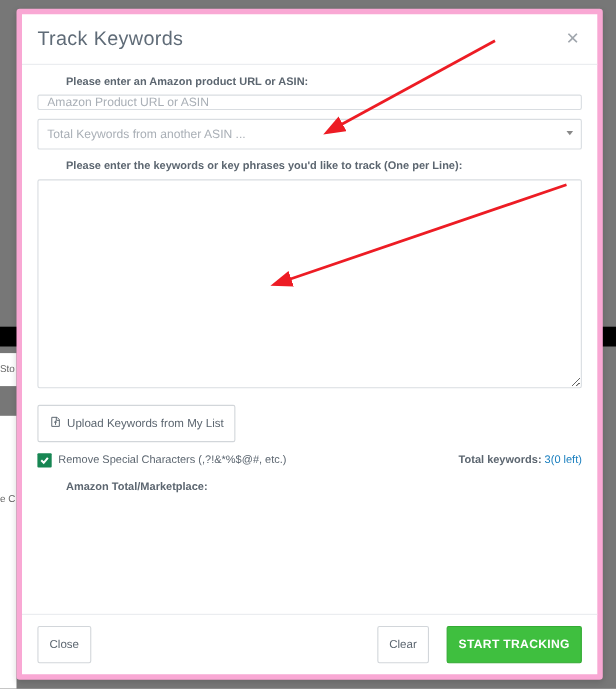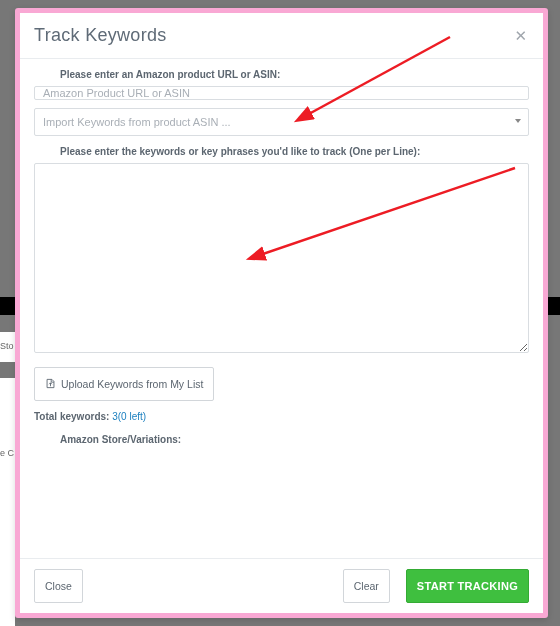--- a/index.html
+++ b/index.html
@@ -1,19 +1,19 @@
 <!DOCTYPE html>
 <html><head>
 <meta charset="utf-8">
 <style>
   * { box-sizing: border-box; }
   html, body { margin:0; padding:0; width:560px; height:626px; font-family: -apple-system, BlinkMacSystemFont, "Segoe UI", Helvetica, Arial, sans-serif; background:#777; position:relative; }
   .bg-strip { position:absolute; left:0; right:0; height:18px; background:#000; top:297px; }
   .bg-label { position:absolute; left:0; color:#666; font-size:9px; background:#fff; }
-  .bg-l1 { top:332px; width:15px; height:30px; padding-top:9px; padding-left:0; }
+  .bg-l1 { top:321px; width:15px; height:30px; padding-top:9px; padding-left:0; }
   .bg-l2 { top:378px; width:15px; height:280px; padding-top:70px; padding-left:0; }
   .modal { position:absolute; left:15px; top:8px; right:12px; bottom:8px; background:#fff; border:5px solid #f9a8d4; border-radius:3px; display:flex; flex-direction:column; box-shadow:0 2px 6px rgba(0,0,0,0.15); }
   .modal-header { padding:12px 14px 12px 14px; border-bottom:1px solid #e9ecef; display:flex; align-items:center; justify-content:space-between; }
   .modal-title { font-size:18px; color:#5f6b77; font-weight:500; letter-spacing:0.3px; }
   .close-x { color:#a0a6ad; font-size:15px; line-height:1; cursor:pointer; padding:0 2px;}
   .modal-body { padding:10px 14px 6px 14px; flex:1; font-size:10px; color:#6a737d; }
   .section-label { font-size:10px; color:#5c6670; font-weight:600; margin-bottom:6px; display:block;padding-left:26px; }
   .input, .select, .textarea { width:100%; border:1px solid #d9dde1; border-radius:2px; background:#fff; font-family:inherit; color:#444; }
   .input { height:14px; padding:4px 8px; font-size:11px; }
   .input::placeholder, .select-placeholder { color:#a9afb6; font-size:11px; }
@@ -53,50 +53,58 @@
     <div class="close-x">✕</div>
   </div>
 
   <div class="modal-body">
 
     <span class="section-label">Please enter an Amazon product URL or ASIN:</span>
     <input class="input" type="text" placeholder="Amazon Product URL or ASIN" style="">
 
     <div class="select-wrap">
       <div class="input select-btn">
-        <span class="select-placeholder">Import Keywords from product ASIN ...</span>
+        <span class="select-placeholder">Total Keywords from another ASIN ...</span>
       </div>
     </div>
 
     <div class="gap"></div>
 
     <span class="section-label">Please enter the keywords or key phrases you'd like to track (One per Line):</span>
     <textarea class="textarea" style=""></textarea>
 
     <div style="height:12px"></div>
 
     <button class="btn">
       <span class="picon">
         <svg viewBox="0 0 16 16">
             <path d="M3 2h7l3 3v9H3V2zm6 0v4h4M8 12V7m0 0L6 9m2-2l2 2" stroke="#5c6670" stroke-width="1.3" fill="none"></path>
           </svg>
       </span>
       <span>Upload Keywords from My List</span>
     </button>
 
     <div class="row-split">
+      <label class="check-row">
+        <span class="check-box">
+          <svg viewBox="0 0 12 12">
+              <polyline points="2,6 5,9 10,3"></polyline>
+            </svg>
+        </span>
+        <span>Remove Special Characters (,?!&amp;*%$@#, etc.)</span>
+      </label>
       <div class="total-kw">
         <b>Total keywords:</b>
         <span class="link">3(0 left)</span>
       </div>
     </div>
 
     <div style="height:12px"></div>
 
-    <span class="section-label">Amazon Store/Variations:</span>
+    <span class="section-label">Amazon Total/Marketplace:</span>
 
     <div style="height:10px"></div>
 
 
   </div>
 
   <div class="modal-footer">
     <button class="btn">Close</button>
     <div class="footer-right">
       <button class="btn">Clear</button>

